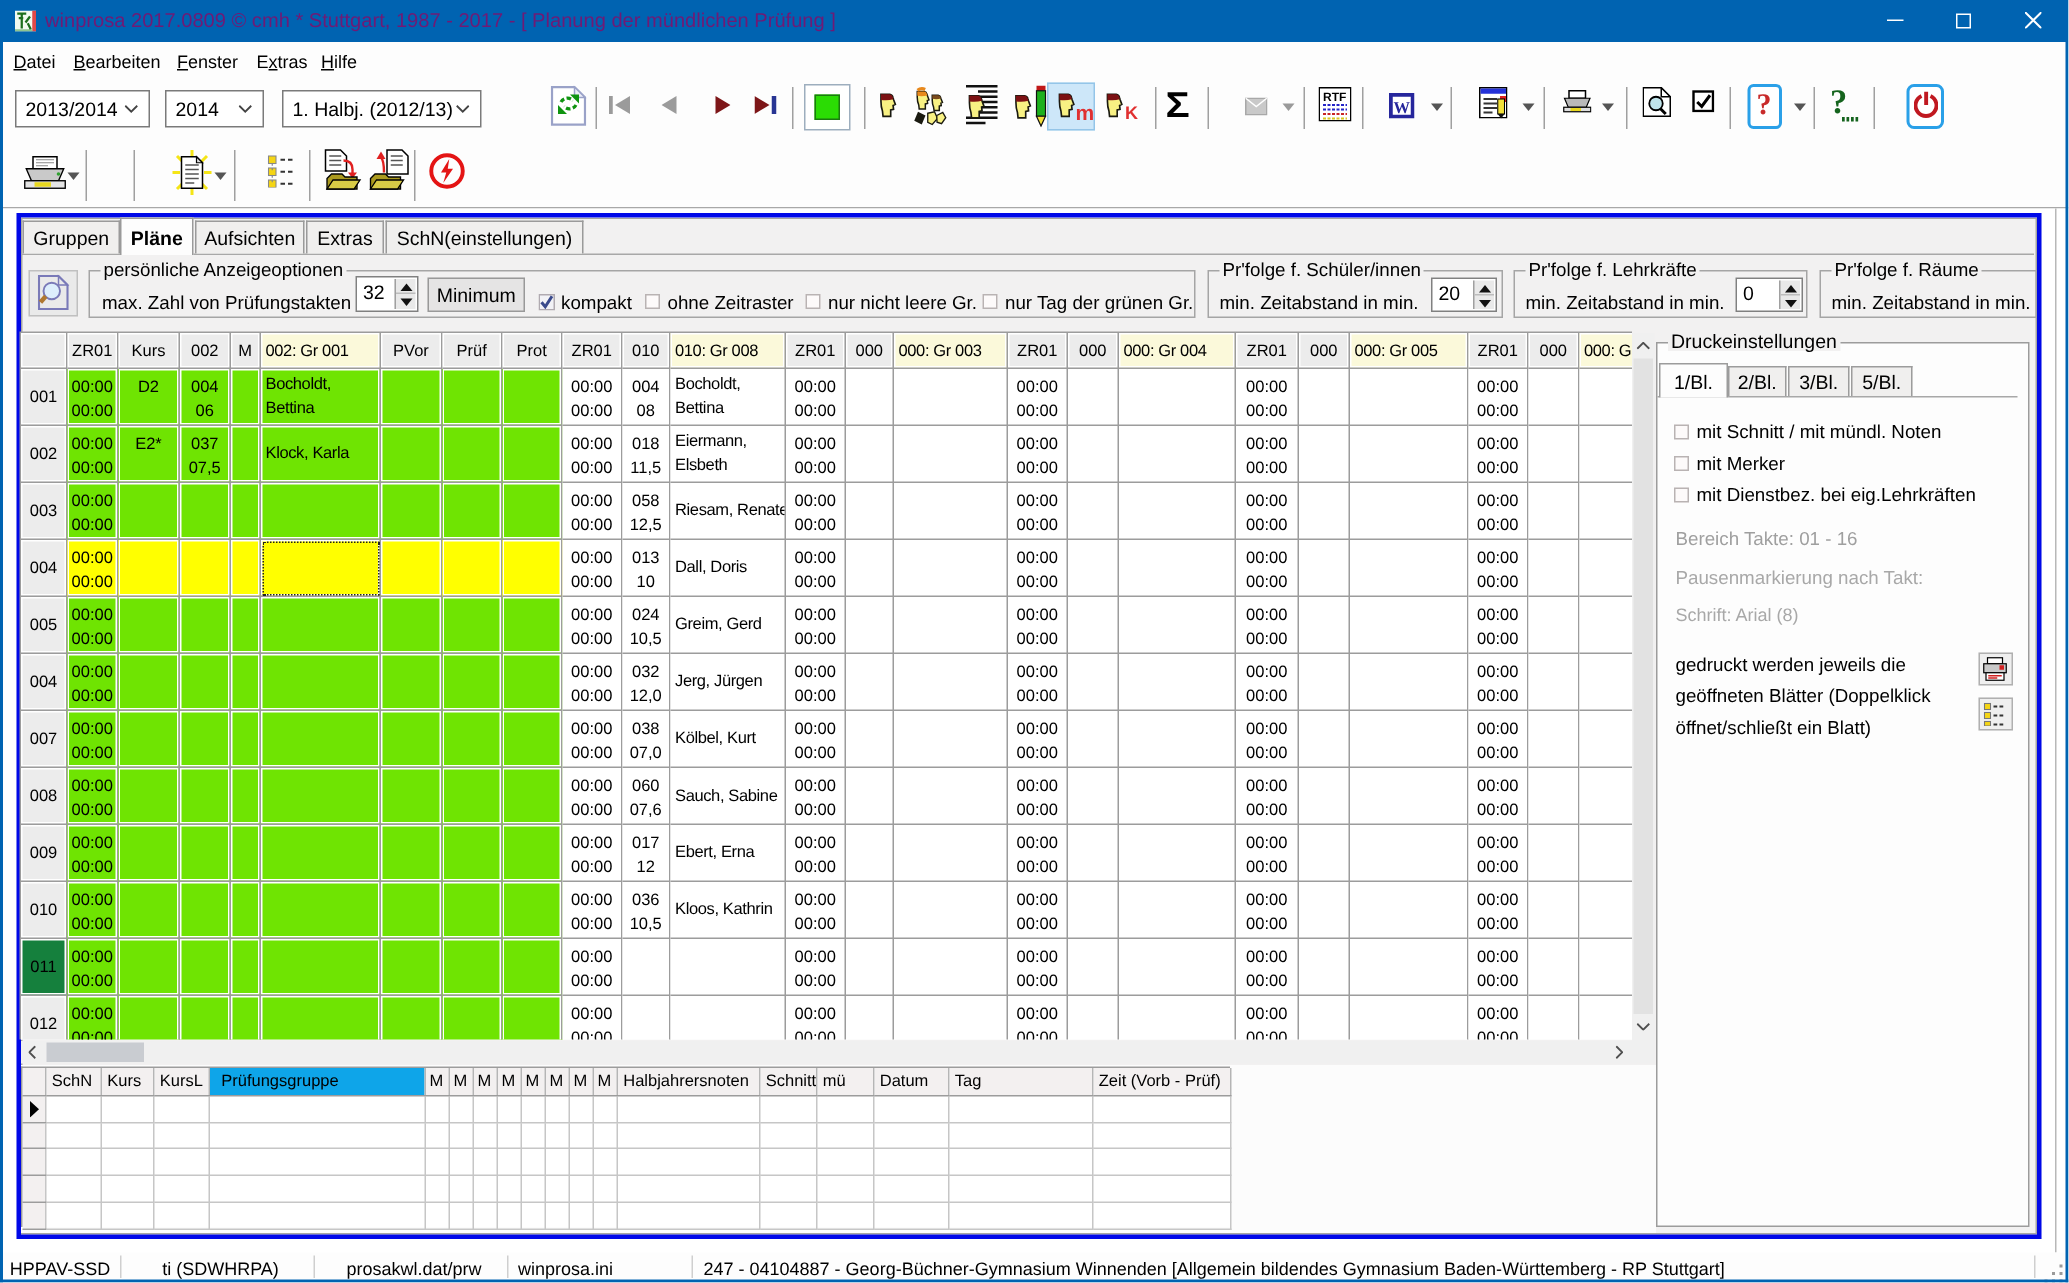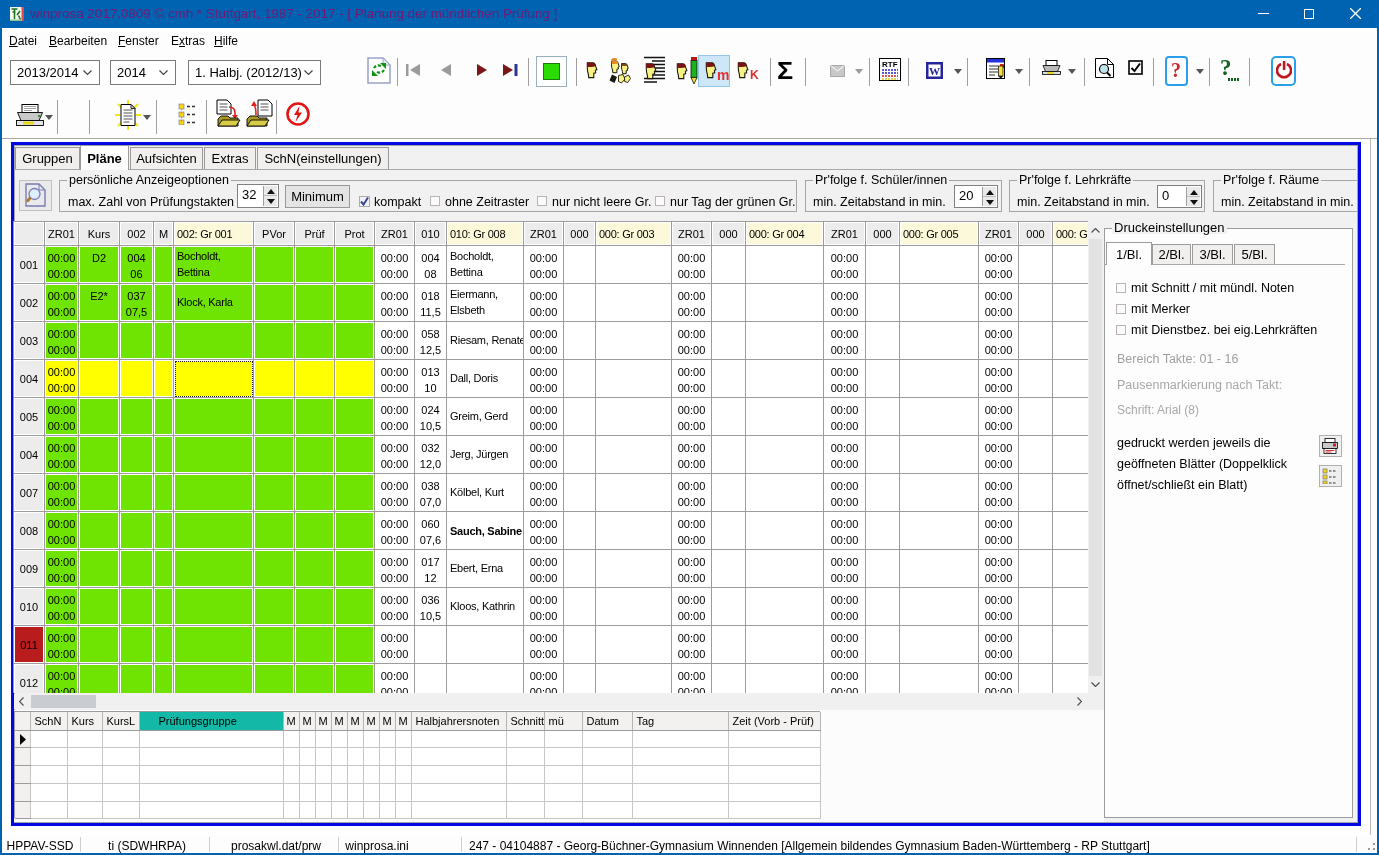--- a/index.html
+++ b/index.html
@@ -525,21 +525,21 @@
     <div class="mc" style="left:31px;top:290.0px;width:34px;height:38.0px;background:#6fe402;justify-content:center;text-align:center;align-items:flex-start;padding-top:4px;">00:00<br>00:00</div>
     <div class="mc" style="left:65px;top:290.0px;width:41px;height:38.0px;background:#6fe402;justify-content:center;text-align:center;align-items:flex-start;padding-top:4px;"></div>
     <div class="mc" style="left:106px;top:290.0px;width:34px;height:38.0px;background:#6fe402;justify-content:center;text-align:center;align-items:flex-start;padding-top:4px;"></div>
     <div class="mc" style="left:140px;top:290.0px;width:20px;height:38.0px;background:#6fe402;justify-content:center;text-align:center;"></div>
     <div class="mc" style="left:160px;top:290.0px;width:80px;height:38.0px;background:#6fe402;justify-content:flex-start;text-align:left;padding-left:3px;letter-spacing:-0.25px;padding-bottom:2px;"></div>
     <div class="mc" style="left:240px;top:290.0px;width:41px;height:38.0px;background:#6fe402;justify-content:center;text-align:center;"></div>
     <div class="mc" style="left:281px;top:290.0px;width:40px;height:38.0px;background:#6fe402;justify-content:center;text-align:center;"></div>
     <div class="mc" style="left:321px;top:290.0px;width:40px;height:38.0px;background:#6fe402;justify-content:center;text-align:center;"></div>
     <div class="mc" style="left:361px;top:290.0px;width:40px;height:38.0px;background:#fff;justify-content:center;text-align:center;align-items:flex-start;padding-top:4px;">00:00<br>00:00</div>
     <div class="mc" style="left:401px;top:290.0px;width:32px;height:38.0px;background:#fff;justify-content:center;text-align:center;align-items:flex-start;padding-top:4px;">060<br>07,6</div>
-    <div class="mc" style="left:433px;top:290.0px;width:77px;height:38.0px;background:#fff;justify-content:flex-start;text-align:center;padding-left:3px;letter-spacing:-0.25px;padding-bottom:0;font-weight:bold;">Sauch, Sabine</div>
+    <div class="mc" style="left:433px;top:290.0px;width:77px;height:38.0px;background:#fff;justify-content:flex-start;text-align:center;padding-left:3px;letter-spacing:-0.25px;padding-bottom:0;">Sauch, Sabine</div>
     <div class="mc" style="left:510px;top:290.0px;width:40px;height:38.0px;background:#fff;justify-content:center;text-align:center;align-items:flex-start;padding-top:4px;">00:00<br>00:00</div>
     <div class="mc" style="left:550px;top:290.0px;width:32px;height:38.0px;background:#fff;justify-content:center;text-align:center;"></div>
     <div class="mc" style="left:582px;top:290.0px;width:76px;height:38.0px;background:#fff;justify-content:flex-start;text-align:left;padding-left:3px;letter-spacing:-0.25px;padding-bottom:2px;"></div>
     <div class="mc" style="left:658px;top:290.0px;width:40px;height:38.0px;background:#fff;justify-content:center;text-align:center;align-items:flex-start;padding-top:4px;">00:00<br>00:00</div>
     <div class="mc" style="left:698px;top:290.0px;width:34px;height:38.0px;background:#fff;justify-content:center;text-align:center;"></div>
     <div class="mc" style="left:732px;top:290.0px;width:78px;height:38.0px;background:#fff;justify-content:flex-start;text-align:left;padding-left:3px;letter-spacing:-0.25px;padding-bottom:2px;"></div>
     <div class="mc" style="left:810px;top:290.0px;width:42px;height:38.0px;background:#fff;justify-content:center;text-align:center;align-items:flex-start;padding-top:4px;">00:00<br>00:00</div>
     <div class="mc" style="left:852px;top:290.0px;width:34px;height:38.0px;background:#fff;justify-content:center;text-align:center;"></div>
     <div class="mc" style="left:886px;top:290.0px;width:79px;height:38.0px;background:#fff;justify-content:flex-start;text-align:left;padding-left:3px;letter-spacing:-0.25px;padding-bottom:2px;"></div>
     <div class="mc" style="left:965px;top:290.0px;width:40px;height:38.0px;background:#fff;justify-content:center;text-align:center;align-items:flex-start;padding-top:4px;">00:00<br>00:00</div>
@@ -586,21 +586,21 @@
     <div class="mc" style="left:582px;top:366.0px;width:76px;height:38.0px;background:#fff;justify-content:flex-start;text-align:left;padding-left:3px;letter-spacing:-0.25px;padding-bottom:2px;"></div>
     <div class="mc" style="left:658px;top:366.0px;width:40px;height:38.0px;background:#fff;justify-content:center;text-align:center;align-items:flex-start;padding-top:4px;">00:00<br>00:00</div>
     <div class="mc" style="left:698px;top:366.0px;width:34px;height:38.0px;background:#fff;justify-content:center;text-align:center;"></div>
     <div class="mc" style="left:732px;top:366.0px;width:78px;height:38.0px;background:#fff;justify-content:flex-start;text-align:left;padding-left:3px;letter-spacing:-0.25px;padding-bottom:2px;"></div>
     <div class="mc" style="left:810px;top:366.0px;width:42px;height:38.0px;background:#fff;justify-content:center;text-align:center;align-items:flex-start;padding-top:4px;">00:00<br>00:00</div>
     <div class="mc" style="left:852px;top:366.0px;width:34px;height:38.0px;background:#fff;justify-content:center;text-align:center;"></div>
     <div class="mc" style="left:886px;top:366.0px;width:79px;height:38.0px;background:#fff;justify-content:flex-start;text-align:left;padding-left:3px;letter-spacing:-0.25px;padding-bottom:2px;"></div>
     <div class="mc" style="left:965px;top:366.0px;width:40px;height:38.0px;background:#fff;justify-content:center;text-align:center;align-items:flex-start;padding-top:4px;">00:00<br>00:00</div>
     <div class="mc" style="left:1005px;top:366.0px;width:34px;height:38.0px;background:#fff;justify-content:center;text-align:center;"></div>
     <div class="mc" style="left:1039px;top:366.0px;width:47px;height:38.0px;background:#fff;justify-content:flex-start;text-align:left;padding-left:3px;letter-spacing:-0.25px;padding-bottom:2px;"></div>
-    <div class="mc" style="left:0px;top:404.0px;width:31px;height:38.0px;background:#b91c1c;justify-content:center;text-align:left;">011</div>
+    <div class="mc" style="left:0px;top:404.0px;width:31px;height:38.0px;background:#15803d;justify-content:center;text-align:left;">011</div>
     <div class="mc" style="left:31px;top:404.0px;width:34px;height:38.0px;background:#6fe402;justify-content:center;text-align:center;align-items:flex-start;padding-top:4px;">00:00<br>00:00</div>
     <div class="mc" style="left:65px;top:404.0px;width:41px;height:38.0px;background:#6fe402;justify-content:center;text-align:center;align-items:flex-start;padding-top:4px;"></div>
     <div class="mc" style="left:106px;top:404.0px;width:34px;height:38.0px;background:#6fe402;justify-content:center;text-align:center;align-items:flex-start;padding-top:4px;"></div>
     <div class="mc" style="left:140px;top:404.0px;width:20px;height:38.0px;background:#6fe402;justify-content:center;text-align:center;"></div>
     <div class="mc" style="left:160px;top:404.0px;width:80px;height:38.0px;background:#6fe402;justify-content:flex-start;text-align:left;padding-left:3px;letter-spacing:-0.25px;padding-bottom:2px;"></div>
     <div class="mc" style="left:240px;top:404.0px;width:41px;height:38.0px;background:#6fe402;justify-content:center;text-align:center;"></div>
     <div class="mc" style="left:281px;top:404.0px;width:40px;height:38.0px;background:#6fe402;justify-content:center;text-align:center;"></div>
     <div class="mc" style="left:321px;top:404.0px;width:40px;height:38.0px;background:#6fe402;justify-content:center;text-align:center;"></div>
     <div class="mc" style="left:361px;top:404.0px;width:40px;height:38.0px;background:#fff;justify-content:center;text-align:center;align-items:flex-start;padding-top:4px;">00:00<br>00:00</div>
     <div class="mc" style="left:401px;top:404.0px;width:32px;height:38.0px;background:#fff;justify-content:center;text-align:center;align-items:flex-start;padding-top:4px;"></div>
@@ -685,21 +685,21 @@
         <col style="width:50px">
         <col style="width:96px">
         <col style="width:92px">
       </colgroup>
       <tbody>
         <tr style="height:18px;">
           <td style="background:#f3f0f0;border-right:1px solid #b5b5b5;border-bottom:1px solid #9c9c9c;padding-left:4px;"></td>
           <td style="background:#f3f0f0;border-right:1px solid #b5b5b5;border-bottom:1px solid #9c9c9c;padding-left:4px;">SchN</td>
           <td style="background:#f3f0f0;border-right:1px solid #b5b5b5;border-bottom:1px solid #9c9c9c;padding-left:4px;">Kurs</td>
           <td style="background:#f3f0f0;border-right:1px solid #b5b5b5;border-bottom:1px solid #9c9c9c;padding-left:4px;">KursL</td>
-          <td style="background:#14b8a6;border-right:1px solid #b5b5b5;border-bottom:1px solid #9c9c9c;padding-left:19px;">Prüfungsgruppe</td>
+          <td style="background:#0ea5e9;border-right:1px solid #b5b5b5;border-bottom:1px solid #9c9c9c;padding-left:8px;">Prüfungsgruppe</td>
           <td style="background:#f3f0f0;border-right:1px solid #b5b5b5;border-bottom:1px solid #9c9c9c;text-align:center;padding:0;">M</td>
           <td style="background:#f3f0f0;border-right:1px solid #b5b5b5;border-bottom:1px solid #9c9c9c;text-align:center;padding:0;">M</td>
           <td style="background:#f3f0f0;border-right:1px solid #b5b5b5;border-bottom:1px solid #9c9c9c;text-align:center;padding:0;">M</td>
           <td style="background:#f3f0f0;border-right:1px solid #b5b5b5;border-bottom:1px solid #9c9c9c;text-align:center;padding:0;">M</td>
           <td style="background:#f3f0f0;border-right:1px solid #b5b5b5;border-bottom:1px solid #9c9c9c;text-align:center;padding:0;">M</td>
           <td style="background:#f3f0f0;border-right:1px solid #b5b5b5;border-bottom:1px solid #9c9c9c;text-align:center;padding:0;">M</td>
           <td style="background:#f3f0f0;border-right:1px solid #b5b5b5;border-bottom:1px solid #9c9c9c;text-align:center;padding:0;">M</td>
           <td style="background:#f3f0f0;border-right:1px solid #b5b5b5;border-bottom:1px solid #9c9c9c;text-align:center;padding:0;">M</td>
           <td style="background:#f3f0f0;border-right:1px solid #b5b5b5;border-bottom:1px solid #9c9c9c;padding-left:4px;">Halbjahrersnoten</td>
           <td style="background:#f3f0f0;border-right:1px solid #b5b5b5;border-bottom:1px solid #9c9c9c;padding-left:4px;">Schnitt</td>

